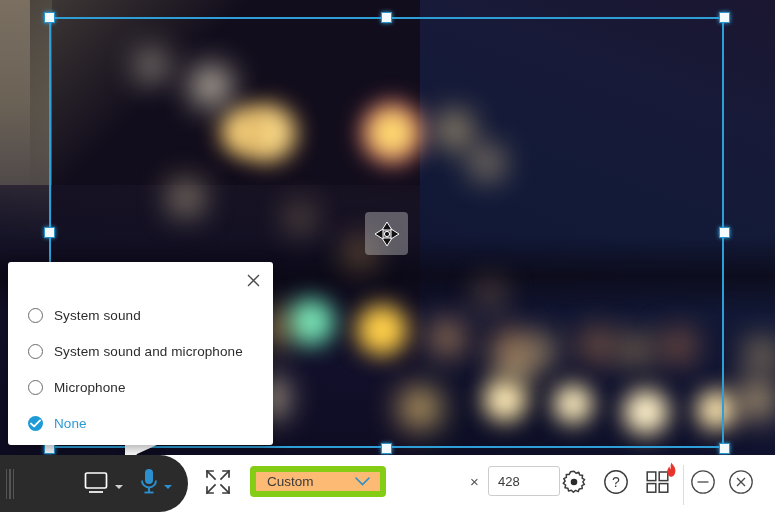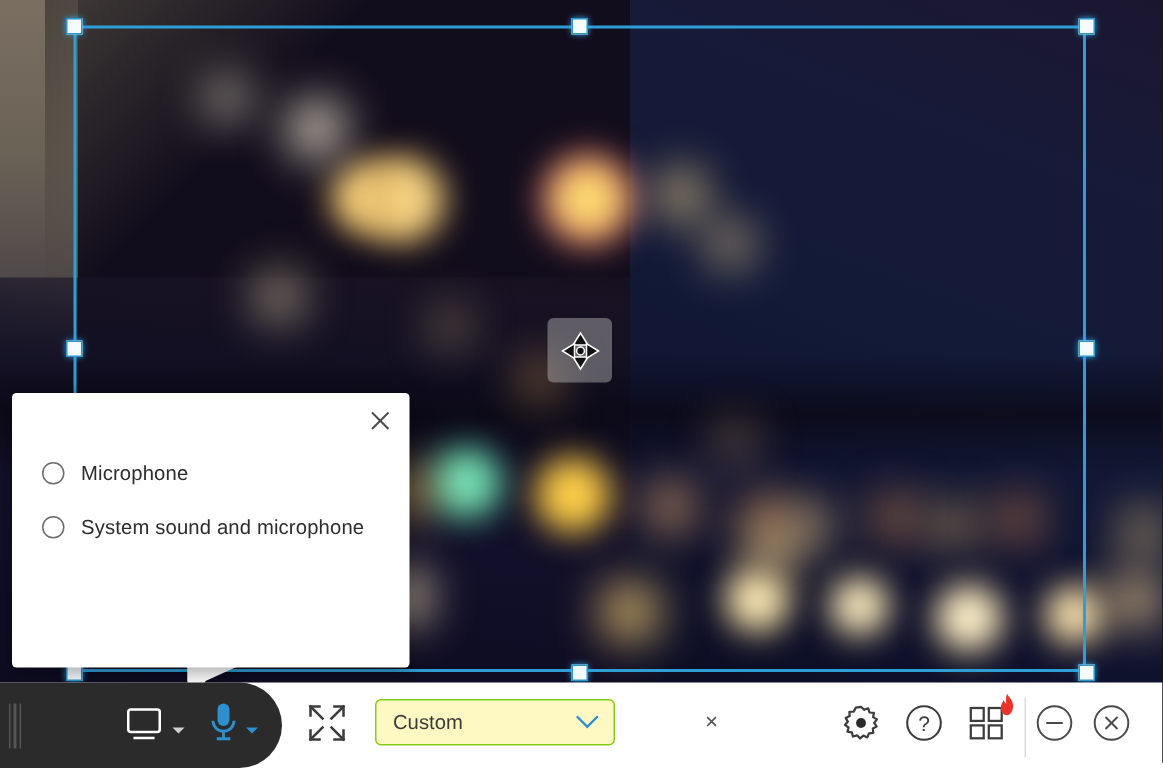--- a/index.html
+++ b/index.html
@@ -176,23 +176,23 @@
     padding-left: 9px; font-family: "Liberation Sans", sans-serif;
     outline: none;
   }
   .times {
     position: absolute; left: 470px; top: 473px;
     font-size: 15px; color: #555;
   }
 
   .dropdown {
     position: absolute; left: 250px; top: 466px;
-    width: 160px; height: 31px;
-    border: 1px solid #84cc16; border-radius: 4px;
-    background: #fef9c3;
+    width: 136px; height: 31px;
+    border: 6px solid #84cc16; border-radius: 4px;
+    background: #fdba74;
     display: flex; align-items: center; cursor: pointer;
   }
   .dropdown .dd-label {
     margin-left: 11px; font-size: 13.5px; color: #3a3a3a; flex: 1;
   }
   .flame-badge {
     position: absolute; right: -5px; top: -7px;
     width: 12px; height: 15px;
   }
   svg { display: block; }
@@ -268,25 +268,37 @@
   <div class="popup">
     <div class="popup-close">
       <svg width="13" height="13" viewBox="0 0 13 13">
         <line x1="1" y1="1" x2="12" y2="12" stroke="#4a4a4a" stroke-width="1.3"></line>
         <line x1="12" y1="1" x2="1" y2="12" stroke="#4a4a4a" stroke-width="1.3"></line>
       </svg>
     </div>
     <div class="opt-list" id="audio-options">
         <div class="opt">
           <div class="radio"></div>
-          <span class="opt-label">Microphone</span>
+          <span class="opt-label">System sound</span>
         </div>
         <div class="opt">
           <div class="radio"></div>
           <span class="opt-label">System sound and microphone</span>
+        </div>
+        <div class="opt">
+          <div class="radio"></div>
+          <span class="opt-label">Microphone</span>
+        </div>
+        <div class="opt">
+          <div class="radio checked">
+            <svg width="11" height="9" viewBox="0 0 11 9">
+              <path d="M1 4.6 L4.1 7.4 L10 1.4" fill="none" stroke="#ffffff" stroke-width="1.9" stroke-linecap="round" stroke-linejoin="round"></path>
+            </svg>
+          </div>
+          <span class="opt-label sel">None</span>
         </div>
       </div>
   </div>
 
   <div class="toolbar">
     <div class="tb-dark"></div>
     <div class="tb-grip">
       <i></i>
         <i></i>
         <i></i>
@@ -334,20 +346,21 @@
   <div class="dropdown">
     <span class="dd-label">Custom</span>
     <span style="margin-right:10px;">
       <svg width="15" height="9" viewBox="0 0 15 9">
         <path d="M1 1 L7.5 7.5 L14 1" fill="none" stroke="#2b90cd" stroke-width="1.6" stroke-linecap="round"></path>
       </svg>
     </span>
   </div>
 
   <span class="times">×</span>
+  <input class="dim-input" style="left: 488px; top: 466px;" type="text" value="428">
 
   <div class="tb-icon" style="left:560px; top:468px; width:28px; height:28px;">
     <svg width="26" height="26" viewBox="0 0 26 26">
       <path d="M13 2.2 l2.1 2.0 2.7-1.0 0.9 2.8 2.9 0.2 -0.5 2.9 2.5 1.5 -1.8 2.3 1.6 2.4 -2.5 1.4 0.3 2.9 -2.9 0.3 -1.1 2.7 -2.6-1.2 -2.2 1.9 -2.0-2.1 -2.8 0.8 -0.7-2.8 -2.9-0.4 0.7-2.8 -2.4-1.7 1.9-2.2 -1.4-2.5 2.6-1.2 -0.1-2.9 2.9-0.1 1.3-2.6z" fill="none" stroke="#3c3c3c" stroke-width="1.5" stroke-linejoin="round"></path>
       <circle cx="13" cy="13" r="3.3" fill="#2b2b2b"></circle>
     </svg>
   </div>
 
   <div class="tb-icon" style="left:602px; top:468px; width:28px; height:28px;">
     <svg width="26" height="26" viewBox="0 0 26 26">

